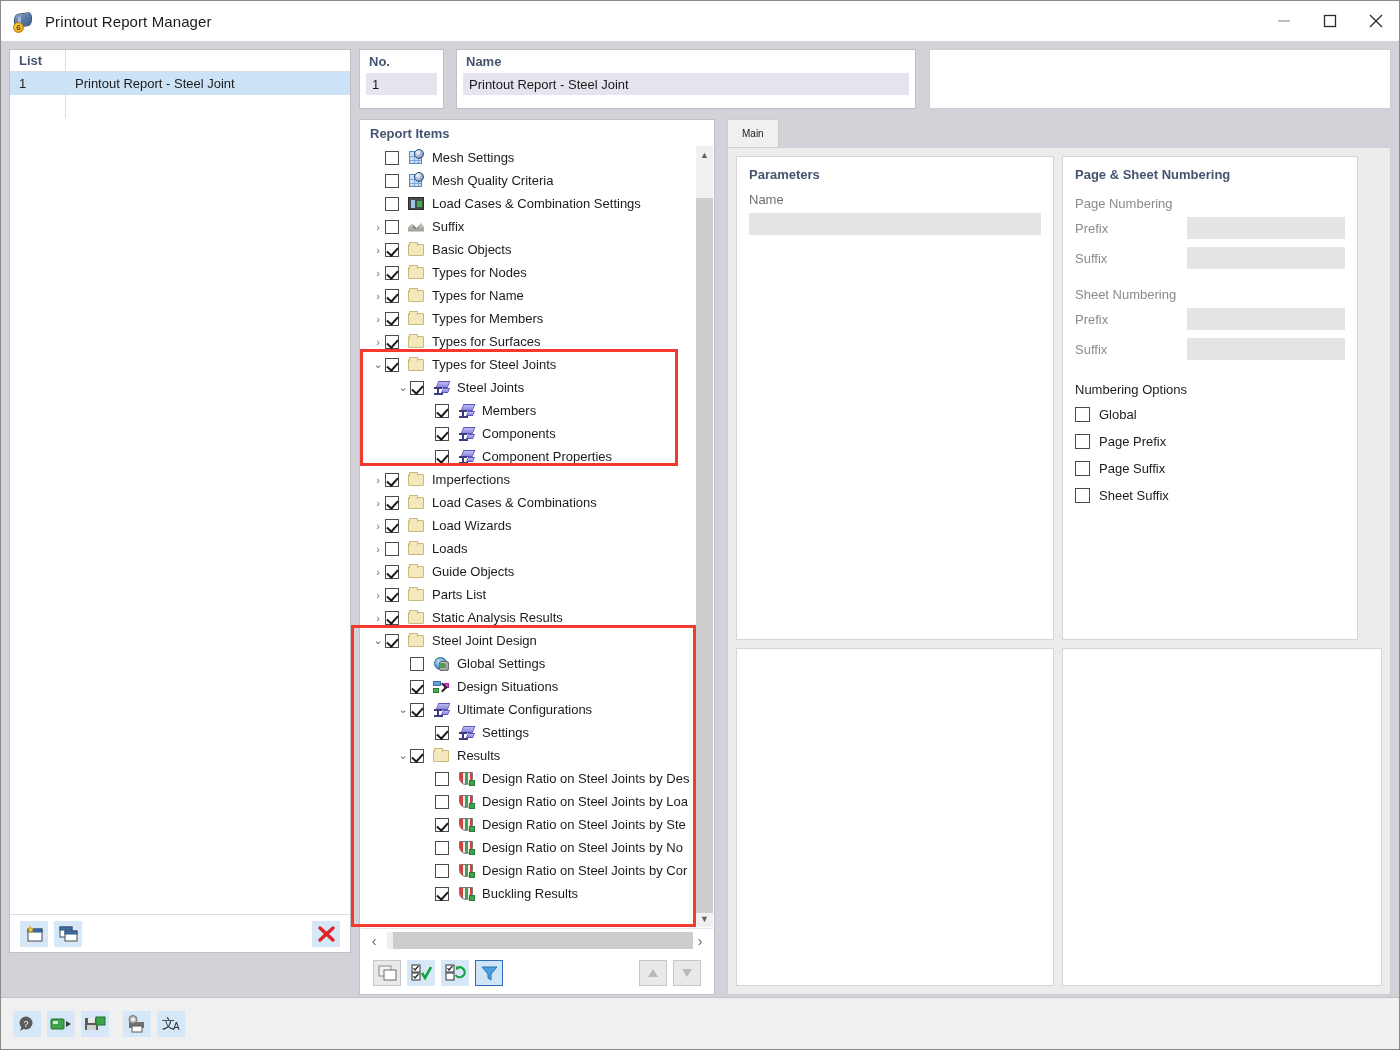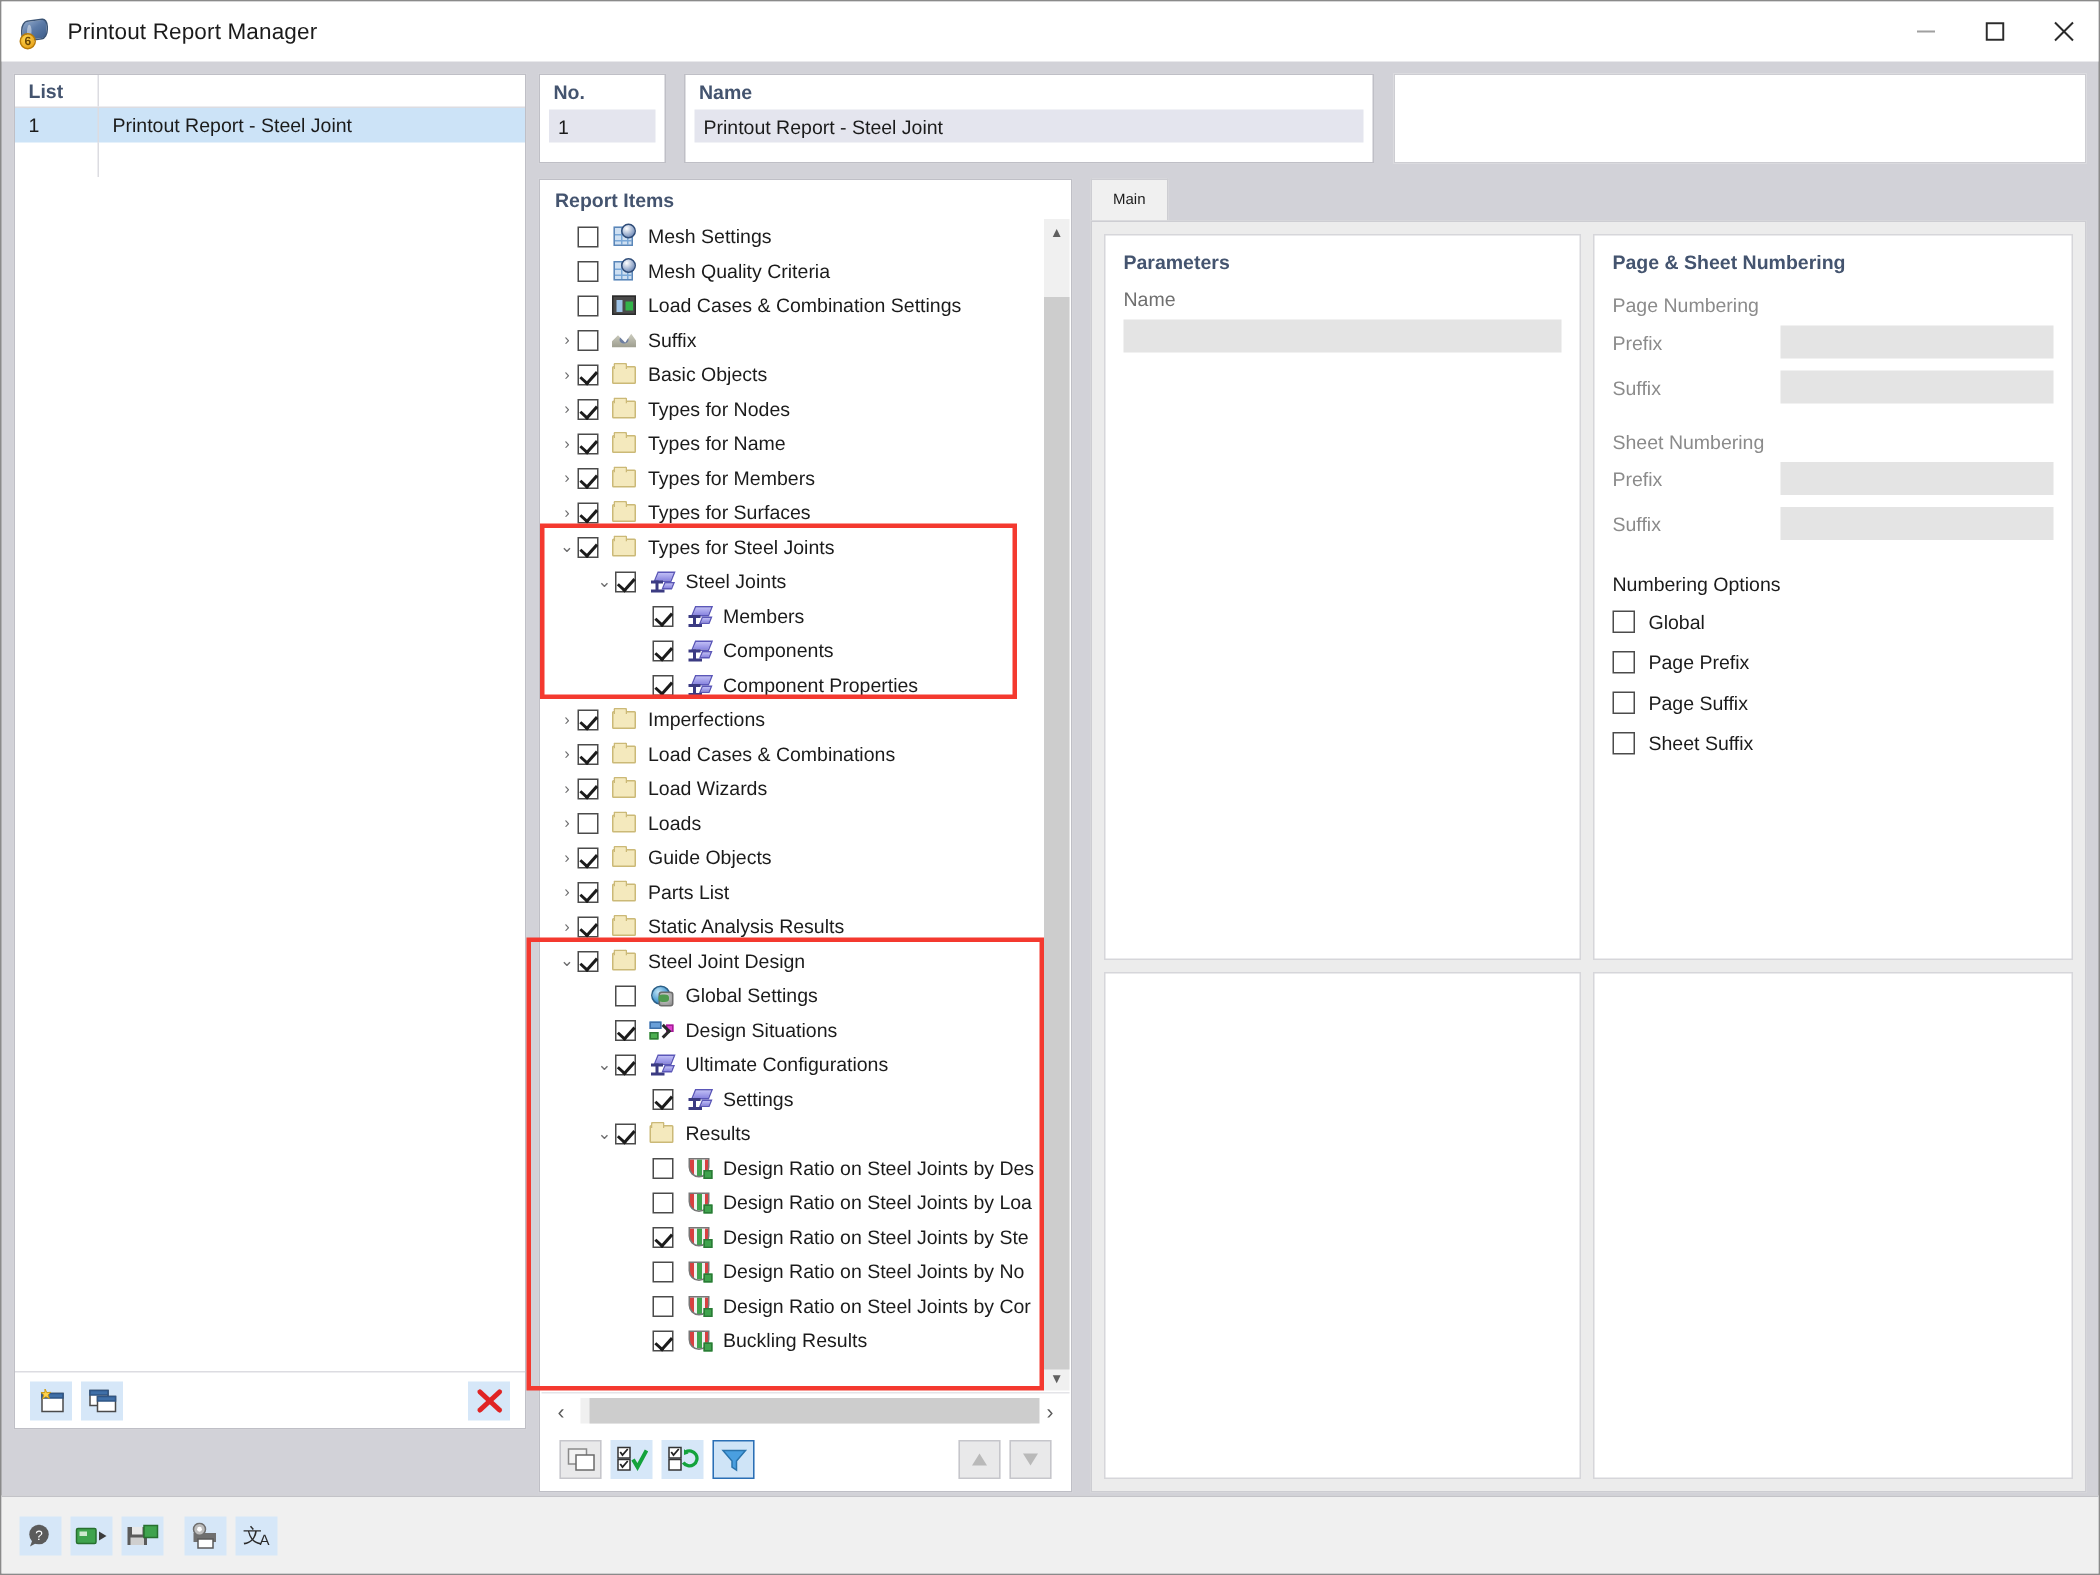--- a/index.html
+++ b/index.html
@@ -820,21 +820,21 @@
   </div>
 
   <div class="right-body">
 
     <div class="sub" style="left:8px; top:8px; width:318px; height:484px;">
       <div class="sub-title hdr">Parameters</div>
       <div class="param-name">Name</div>
       <div class="param-inp"></div>
     </div>
 
-    <div class="sub" style="left:334px; top:8px; width:320px; height:484px;">
+    <div class="sub" style="left:334px; top:8px; width:296px; height:484px;">
       <div class="sub-title hdr">Page &amp; Sheet Numbering</div>
 
       <div style="padding:14px 0 6px 12px;" class="pg-group">Page Numbering</div>
 
       <div class="row-ff">
         <div class="lab">Prefix</div>
         <div class="inp"></div>
       </div>
       <div class="row-ff">
         <div class="lab">Suffix</div>

